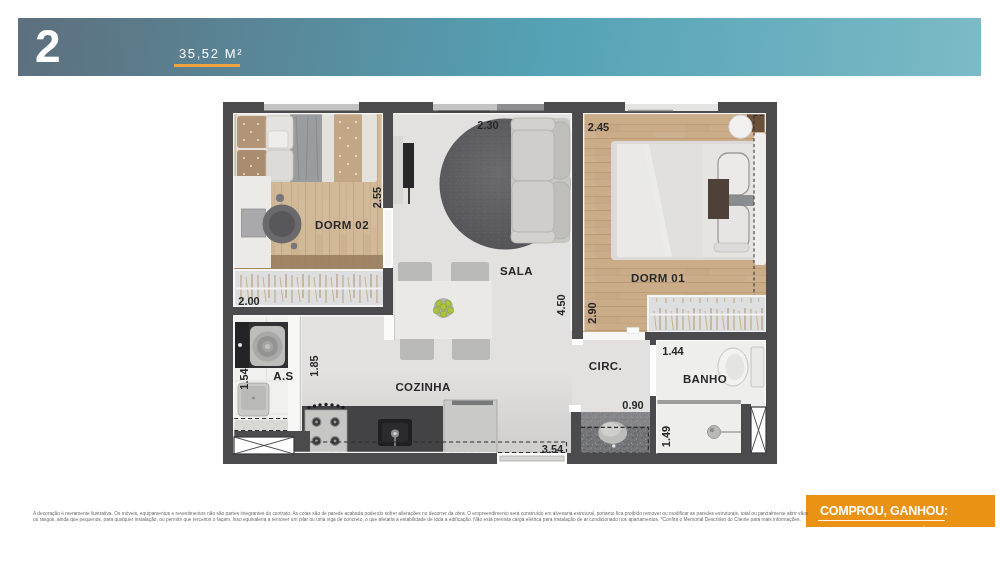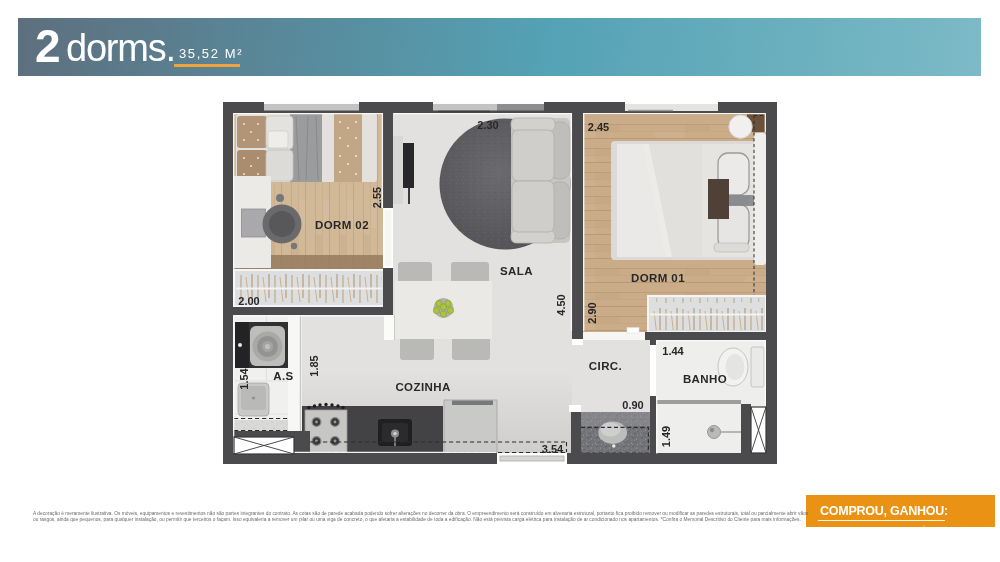--- a/index.html
+++ b/index.html
@@ -14,21 +14,20 @@
 #promo .pu{position:absolute;left:12px;top:24.5px;width:127px;height:1.5px;background:rgba(255,255,255,0.92);}
 #promo .p2{position:absolute;left:17px;top:31px;color:rgba(255,255,255,0.82);font-size:6.4px;letter-spacing:0.22px;white-space:nowrap;}
 #disc{position:absolute;left:33px;top:510.5px;color:#6b6b6b;font-size:4.8px;line-height:6.6px;white-space:nowrap;letter-spacing:0.02px;}
 </style>
 </head>
 <body>
 <div id="page">
 
 <div id="banner">
 <span class="t1">2</span>
-<span class="t2">dorms.</span>
 <span class="t3">35,52 M²</span>
 <span class="u1"></span>
 </div>
 
 <svg id="plan" width="1000" height="562" viewBox="0 0 1000 562" style="position:absolute;left:0;top:0;">
 <defs>
 <pattern id="woodv" patternUnits="userSpaceOnUse" width="24" height="90">
 <rect width="24" height="90" fill="#d1b897"></rect>
 <line x1="3.5" y1="0" x2="3.5" y2="90" stroke="#bfa17c" stroke-width="0.8" opacity="0.8"></line>
 <line x1="10.5" y1="0" x2="10.5" y2="90" stroke="#c7ab87" stroke-width="0.7" opacity="0.8"></line>

